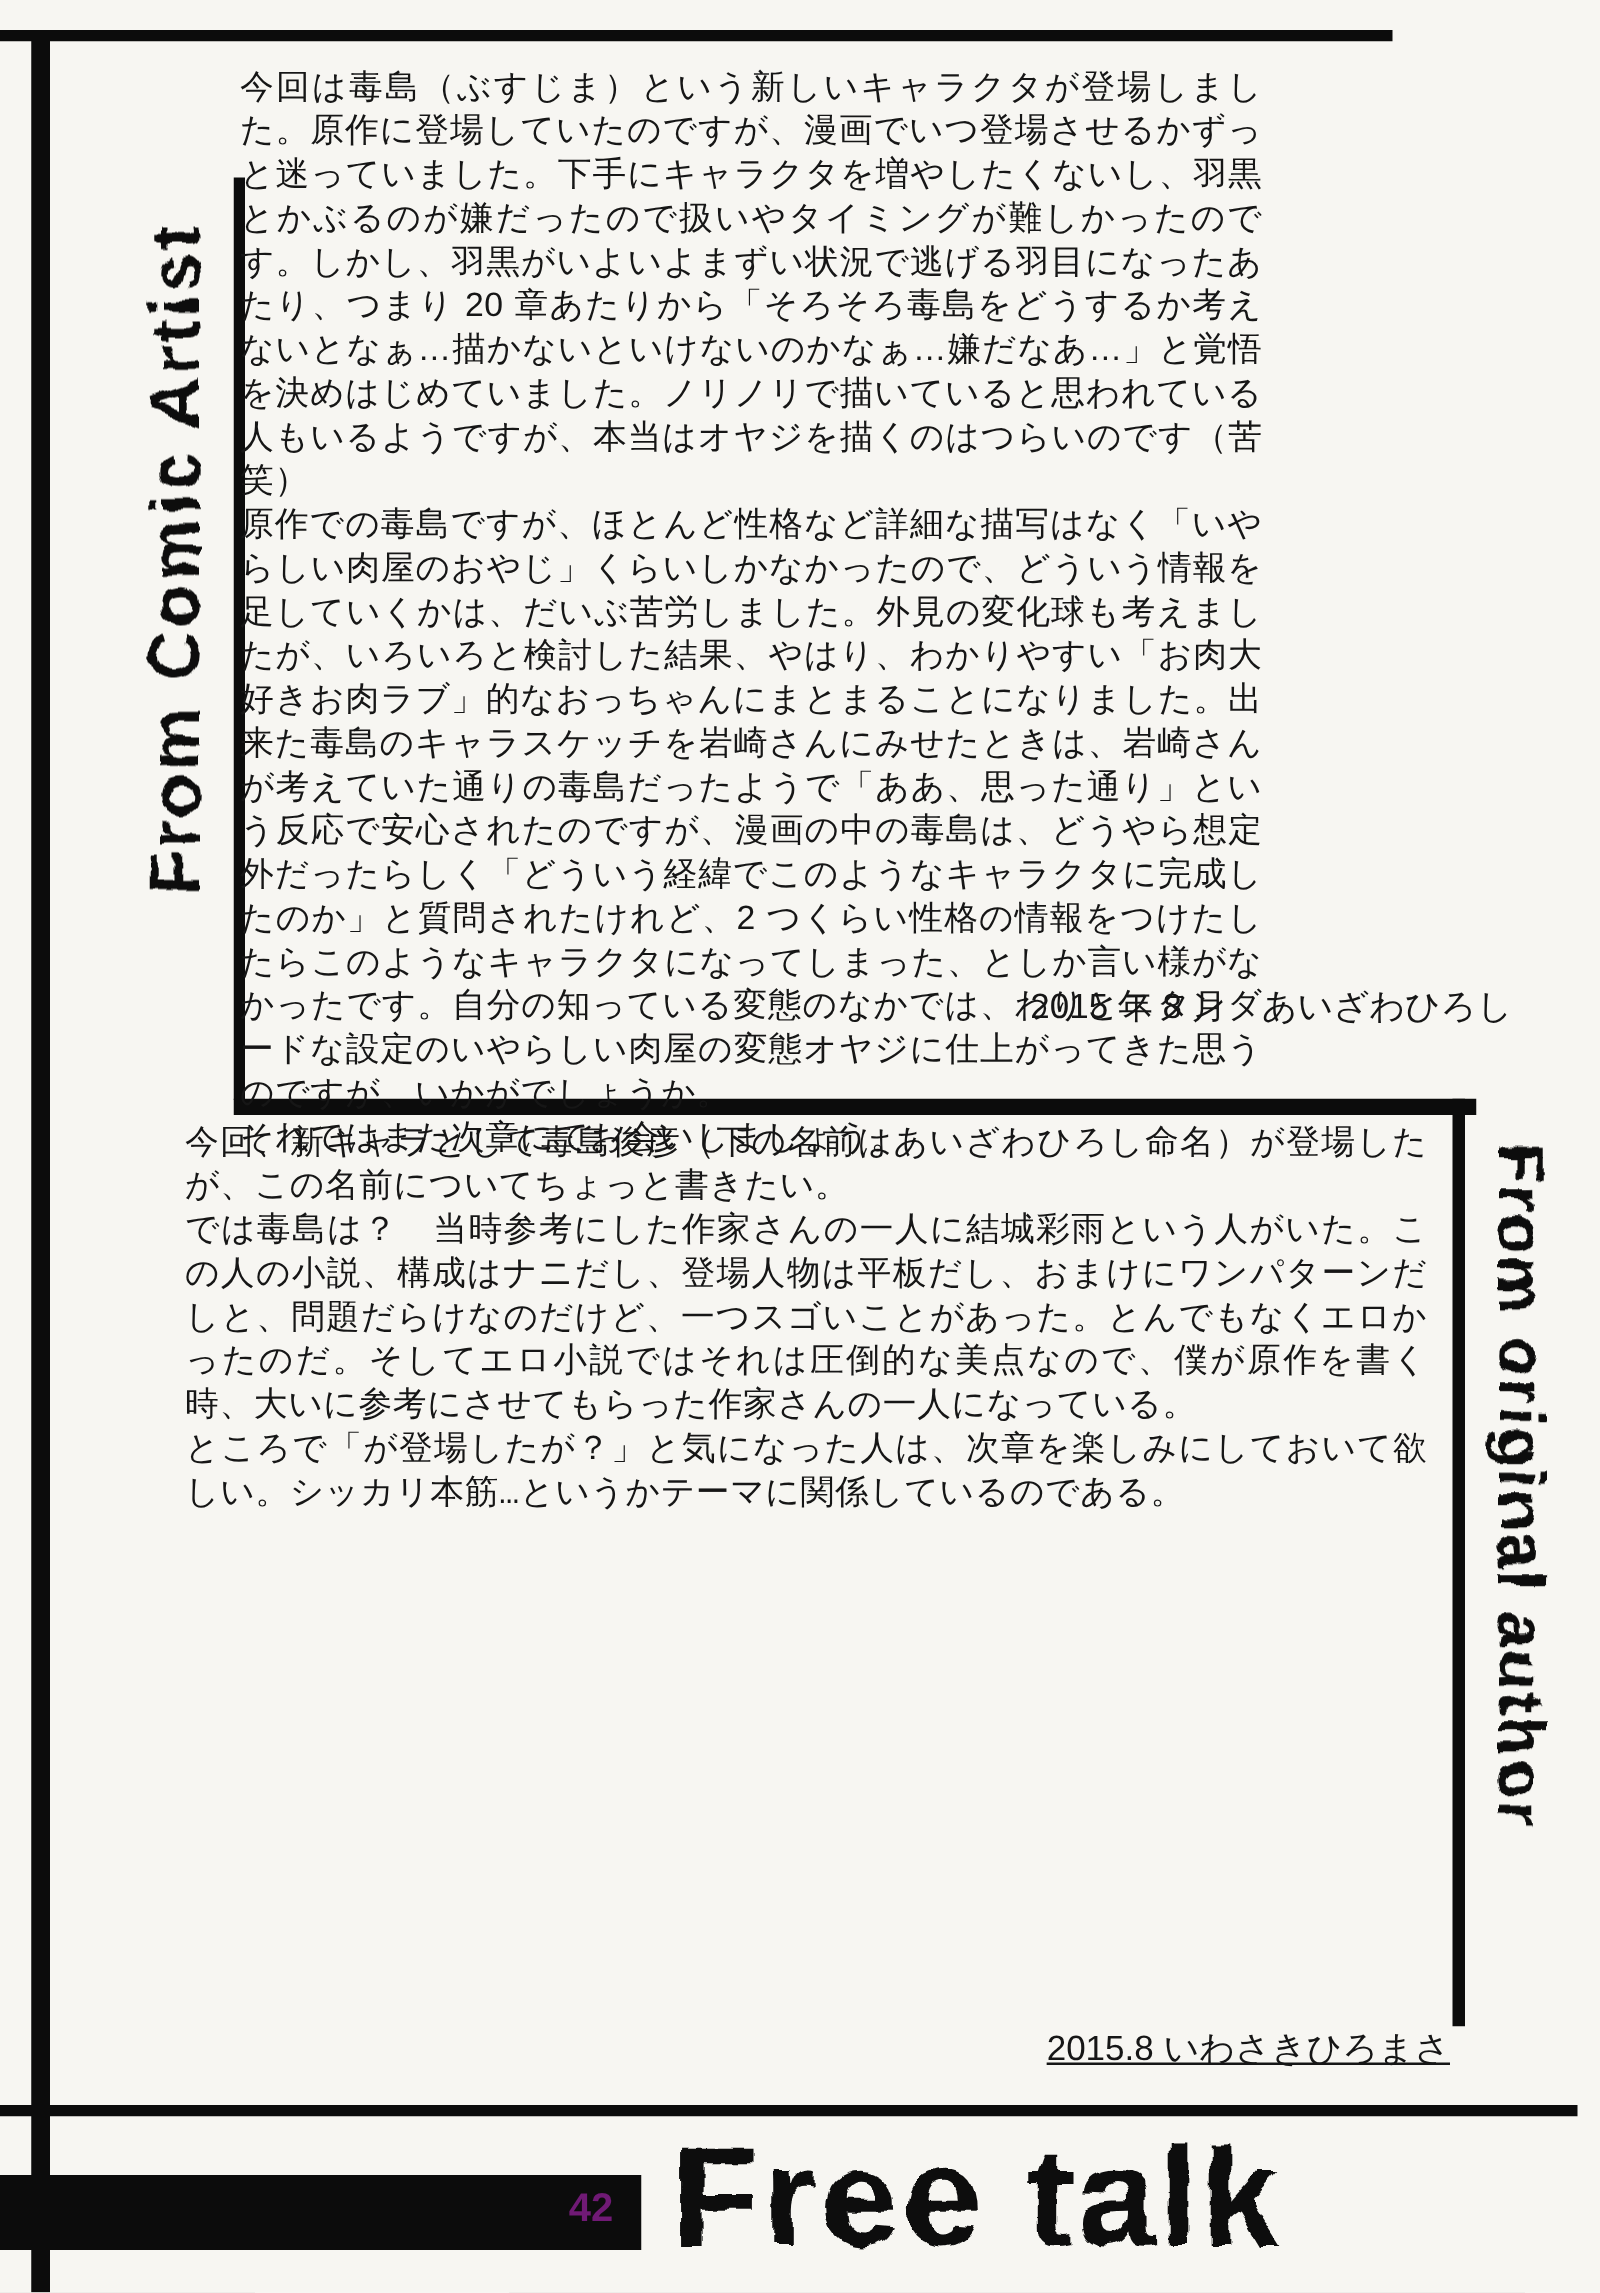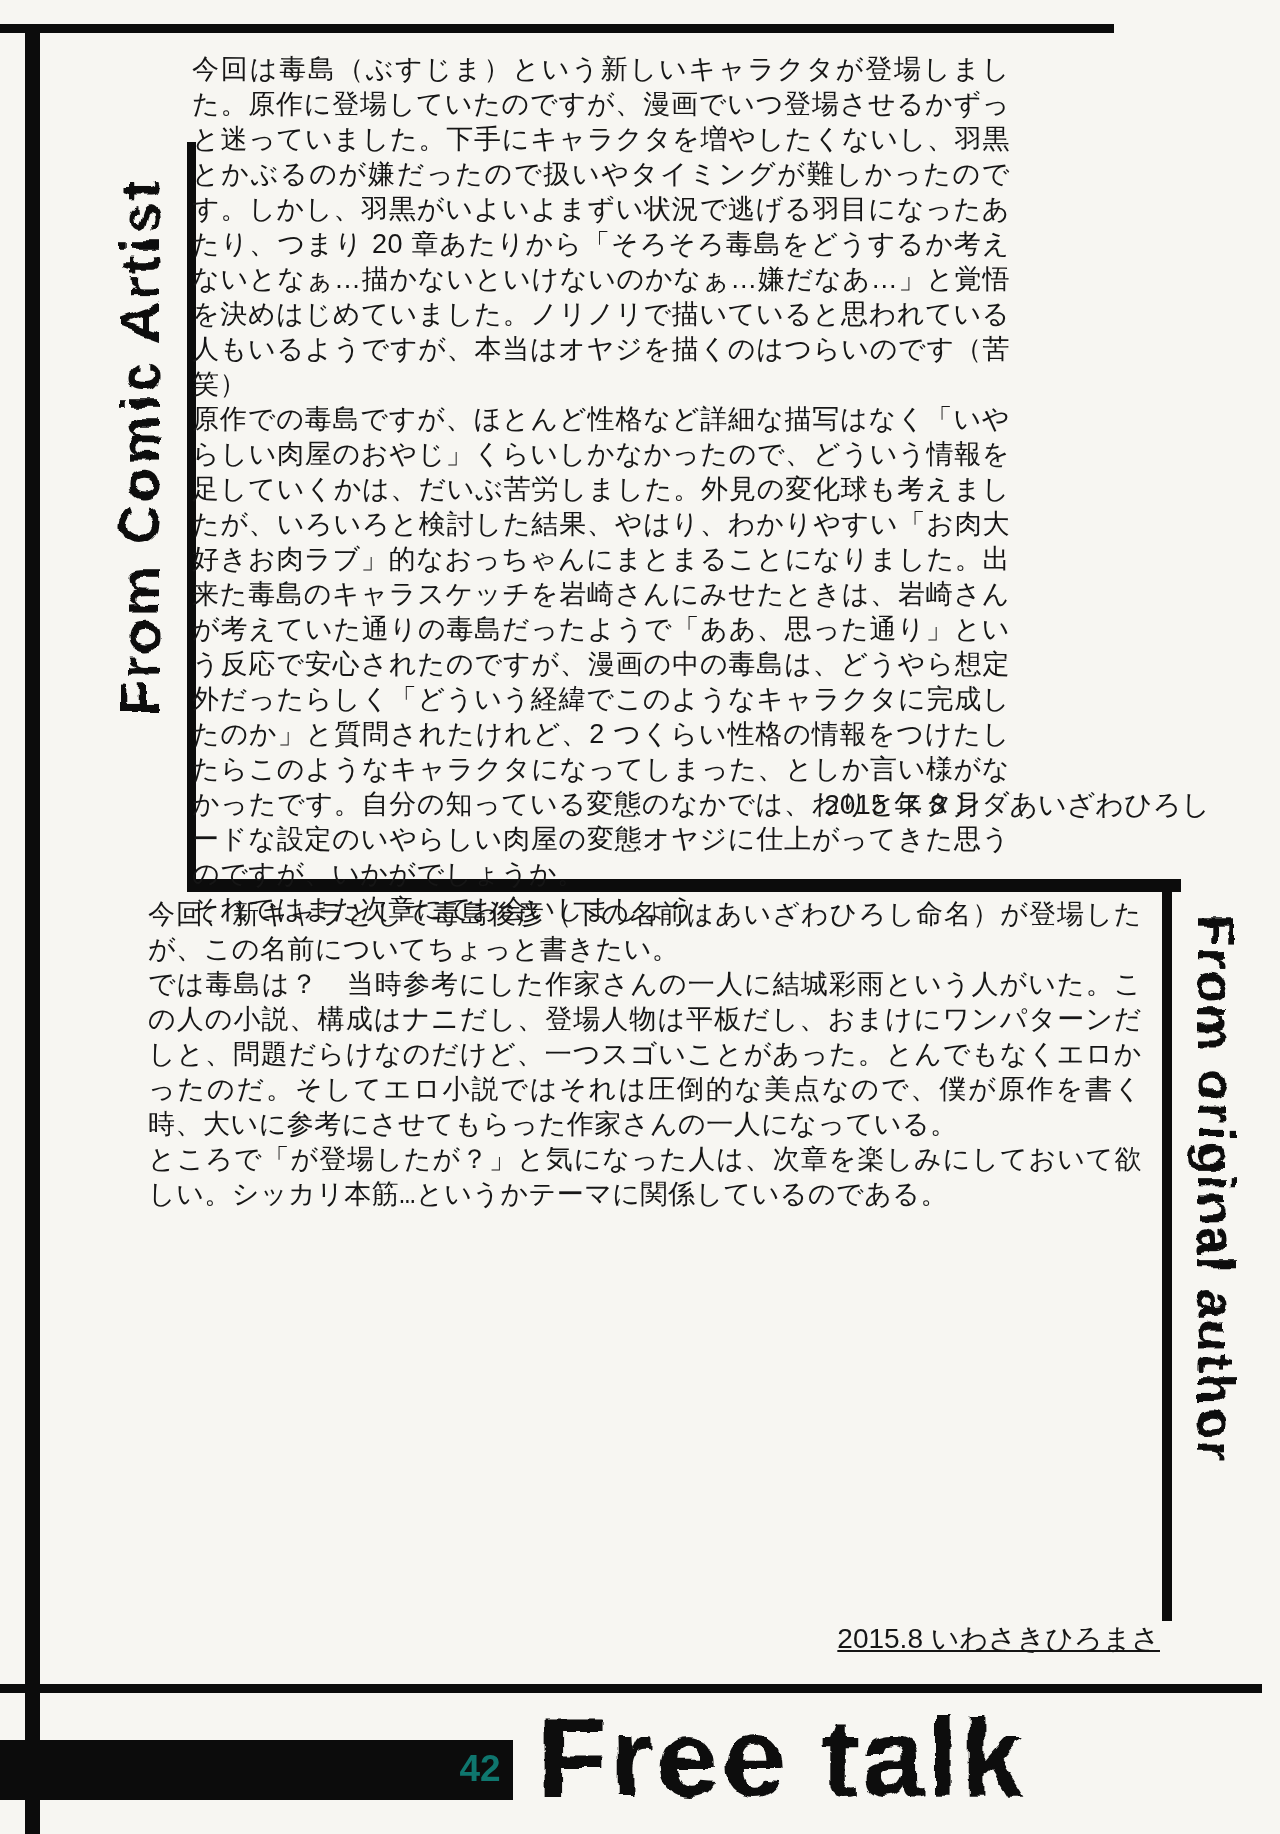--- a/index.html
+++ b/index.html
@@ -78,24 +78,24 @@
     line-height:140px;
     letter-spacing:2px;
     transform:scaleX(1.02);
     transform-origin:left top;
     z-index:3;
   }
   .page-number{
     position:absolute;
     left:455px;top:1748px;
     width:50px;
-    color:#0f766e;
-    font-size:37px;
+    color:#701a75;
+    font-size:32px;
     font-weight:bold;
-    text-align:center;
+    text-align:left;
     z-index:4;
   }
   .svg-defs{position:absolute;width:0;height:0;overflow:hidden;}
 </style>
 </head>
 <body>
 
 <svg class="svg-defs" aria-hidden="true">
   <defs>
     <filter id="grunge-filter" x="-10%" y="-10%" width="120%" height="120%">

